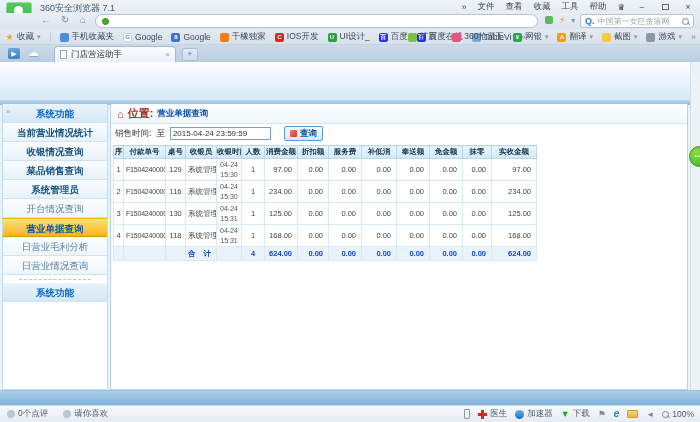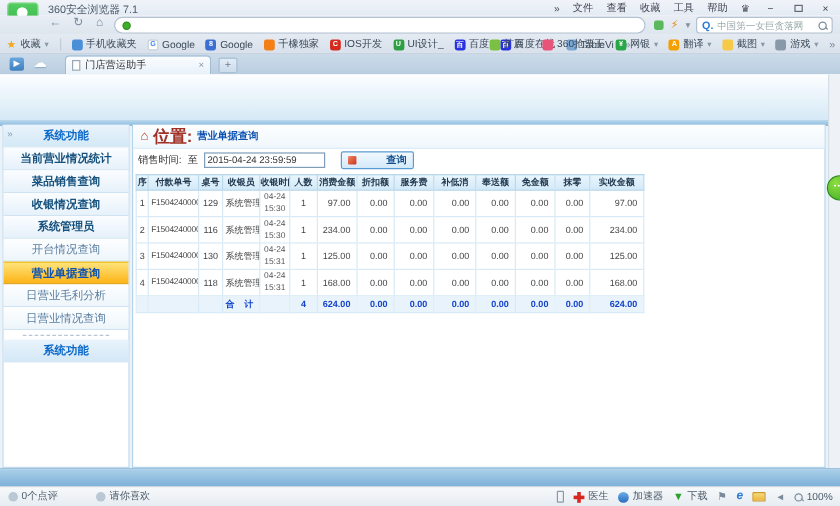--- a/index.html
+++ b/index.html
@@ -111,50 +111,50 @@
   .side-sel { background:linear-gradient(#ffe37a,#fcb316); color:#0d52b0; font-weight:bold;
     border-top:1px solid #f0b400; border-bottom:1px solid #d99a00; }
   .side-dash { height:8px; cursor:default; border-bottom:none; }
   .side-dash::after { content:""; position:absolute; left:15%; right:15%; top:4px; border-top:1px dashed #b8c6d4; }
 
   .content { position:absolute; left:110px; top:104px; width:578px; height:286px; background:#fff;
     border:1px solid #b3d4ea; border-top:none; }
   .breadcrumb { height:20px; display:flex; align-items:center; gap:4px; padding-left:6px;
     border-bottom:1px solid #d5e8f5; background:linear-gradient(#fcfeff,#f0f7fc); }
   .bc-home { font-size:11px; line-height:10px; color:#b04a2a; font-weight:bold; }
-  .bc-label { font-size:14px; font-weight:bold; color:#a03026;text-align:center; }
+  .bc-label { font-size:11px; font-weight:bold; color:#a03026;text-align:center; }
   .bc-page { font-size:8.5px; font-weight:bold; color:#0d52b0; }
   .filterbar { height:19px; display:flex; align-items:center; gap:5px; padding-left:4px; }
   .f-label { font-size:8.5px; color:#333; }
   .f-input { width:101px; height:13px; border:1px solid #7f9db9; font-size:8px; color:#333;
     padding:0 2px; font-family:inherit; }
   .f-btn { height:15px; padding:0 5px; border:1px solid #5b9bd3; border-radius:2px;
     background:linear-gradient(#f2f9ff,#d3e9f9); display:flex; align-items:center; gap:3px; cursor:pointer; }
   .f-btn-ic { width:7px; height:7px; border-radius:1px; background:linear-gradient(135deg,#f0876a,#cc3318); }
-  .f-btn-lbl { font-size:8.5px; font-weight:bold; color:#134f8f;margin-left:22px; }
+  .f-btn-lbl { font-size:8.5px; font-weight:bold; color:#134f8f; }
 
   table.bills { border-collapse:collapse; table-layout:fixed; margin:2px 0 0 2px; width:424px; }
   table.bills th { height:13px; background:linear-gradient(#e9f5fd,#d2e9f8); border:1px solid #b9d8ec;
     font-size:7.5px; font-weight:bold; color:#223a50; padding:0; white-space:nowrap; overflow:hidden; }
   table.bills td { border:1px solid #d9eaf6; font-size:7.5px; color:#444; height:22px;
     padding:0 2px; white-space:nowrap; overflow:hidden; text-align:center; }
   table.bills td.l { text-align:left; font-size:7px; letter-spacing:-.2px; }
   table.bills td.r { text-align:right; padding-right:5px; }
   table.bills td .t2 { font-size:7px; line-height:1.35; color:#555; }
   table.bills tr.total td { height:14px; background:#e8f3fb; border-top:1px solid #b9d8ec;
     color:#1544cc; font-weight:bold; }
   table.bills tr.total td.sum-label { letter-spacing:3px; }
 
   .appfooter { position:absolute; left:0; top:390px; width:700px; height:15px;
     background:linear-gradient(#aacfe9,#7fb2d8); border-top:1px solid #9cc2de; }
 
   
   .statusbar { position:absolute; left:0; top:405px; width:700px; height:17px;
     background:linear-gradient(#f7f9fb,#e6ecf2); border-top:1px solid #cdd6e0; font-size:8.5px; color:#4c5a68; }
-  .sb-left { position:absolute; left:7px; top:0; height:16px; display:flex; align-items:center; gap:32px; }
+  .sb-left { position:absolute; left:7px; top:0; height:16px; display:flex; align-items:center; gap:15px; }
   .sb-right { position:absolute; right:6px; top:0; height:16px; display:flex; align-items:center; gap:8px; }
   .sb-item { display:flex; align-items:center; gap:3px; cursor:pointer; }
   .dot-ic { width:8px; height:8px; border-radius:50%; background:#b9c8d4; }
   .phone-ic { width:6px; height:10px; border:1px solid #8a9aaa; border-radius:1px; }
   .cross-ic { position:relative; width:9px; height:9px; }
   .cross-ic::before { content:""; position:absolute; left:3px; top:0; width:3px; height:9px; background:#d8281e; }
   .cross-ic::after { content:""; position:absolute; left:0; top:3px; width:9px; height:3px; background:#d8281e; }
   .boost-ic { width:9px; height:9px; border-radius:50%; background:linear-gradient(#6ab0e8,#2a6bbf); }
   .dl-ic { color:#2ca12c; font-size:9px; }
   .flag-ic { color:#7a8a9a; font-size:9px; }
@@ -321,22 +321,22 @@
   <div class="headerstrip"></div>
 
   <div class="workarea"></div>
   <div class="scrollstrip"></div>
 
   <div class="sidebar">
     <span class="side-collapse">»</span>
     <div id="side-items">
         <div class="side-row side-header">系统功能</div>
         <div class="side-row side-bold">当前营业情况统计</div>
+        <div class="side-row side-bold">收银情况查询</div>
         <div class="side-row side-bold">菜品销售查询</div>
-        <div class="side-row side-bold">收银情况查询</div>
         <div class="side-row side-bold">系统管理员</div>
         <div class="side-row side-norm">开台情况查询</div>
         <div class="side-row side-sel">营业单据查询</div>
         <div class="side-row side-norm">日营业毛利分析</div>
         <div class="side-row side-norm">日营业情况查询</div>
         <div class="side-row side-dash"></div>
         <div class="side-row side-header">系统功能</div>
       </div>
   </div>
 

